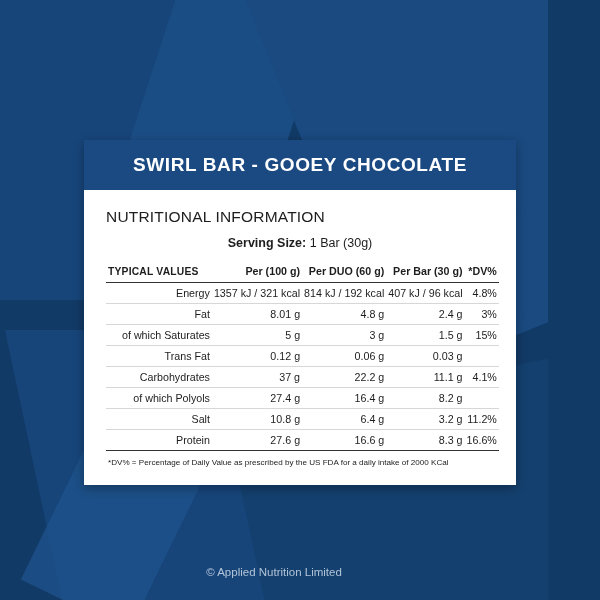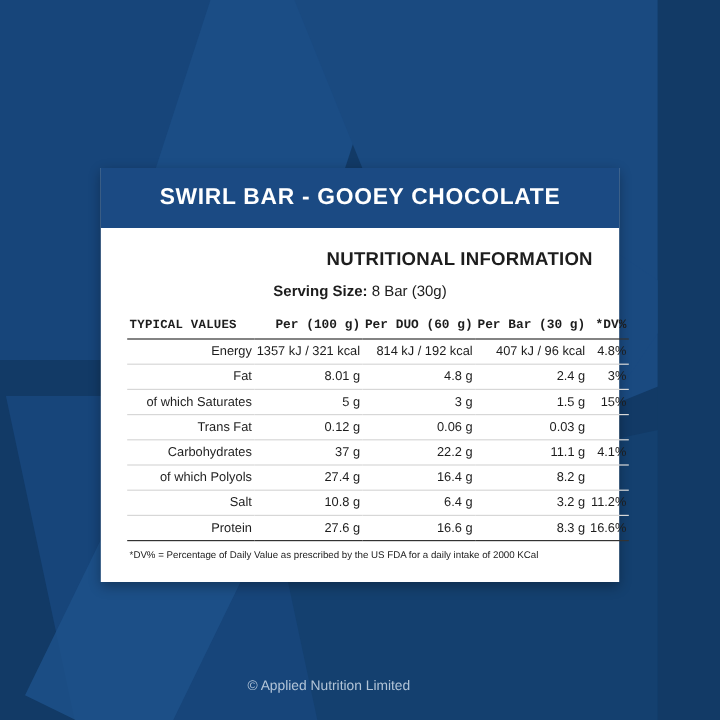--- a/index.html
+++ b/index.html
@@ -99,23 +99,23 @@
     padding: 14px 10px 14px;
     font-size: 19px;
     font-weight: bold;
     letter-spacing: .6px;
   }
   .panel-body {
     padding: 16px 22px 10px;
     color: #1d1d1d;
   }
   .section-title {
-    text-align: right;
+    text-align: left;
     font-size: 15.5px;
-    font-weight: bold;
+    font-weight: normal;
     letter-spacing: .2px;
     margin: 2px 0 10px;
   }
   .serving {
     text-align: center;
     font-size: 12.5px;
     margin-bottom: 12px;
   }
   .serving .serving-label {
     font-weight: bold;
@@ -124,21 +124,20 @@
     width: 100%;
     border-collapse: collapse;
     font-size: 10.7px;
   }
   table.nutrition th {
     font-weight: bold;
     text-align: right;
     padding: 3px 2px 5px;
     border-bottom: 1px solid #333;
     white-space: nowrap;
-    font-family: Liberation Mono, monospace;
   }
   table.nutrition th.col-name {
     text-align: left;
     font-size: 10.3px;
     letter-spacing: .2px;
   }
   table.nutrition td {
     padding: 4px 2px;
     text-align: right;
     border-bottom: 1px solid #d7d7d7;
@@ -181,21 +180,21 @@
   <div class="bg-shape bg-e"></div>
   <div class="bg-shape bg-f"></div>
   <div class="bg-shape bg-g"></div>
 
   <div class="panel">
     <div class="panel-header">SWIRL BAR - GOOEY CHOCOLATE</div>
     <div class="panel-body">
       <div class="section-title">NUTRITIONAL INFORMATION</div>
       <div class="serving">
         <span class="serving-label">Serving Size:</span>
-        <span>8 Bar (30g)</span>
+        <span>1 Bar (30g)</span>
       </div>
 
       <table class="nutrition">
         <thead>
           <tr>
             <th class="col-name">TYPICAL VALUES</th>
             <th>Per (100 g)</th>
             <th>Per DUO (60 g)</th>
             <th>Per Bar (30 g)</th>
             <th>*DV%</th>

